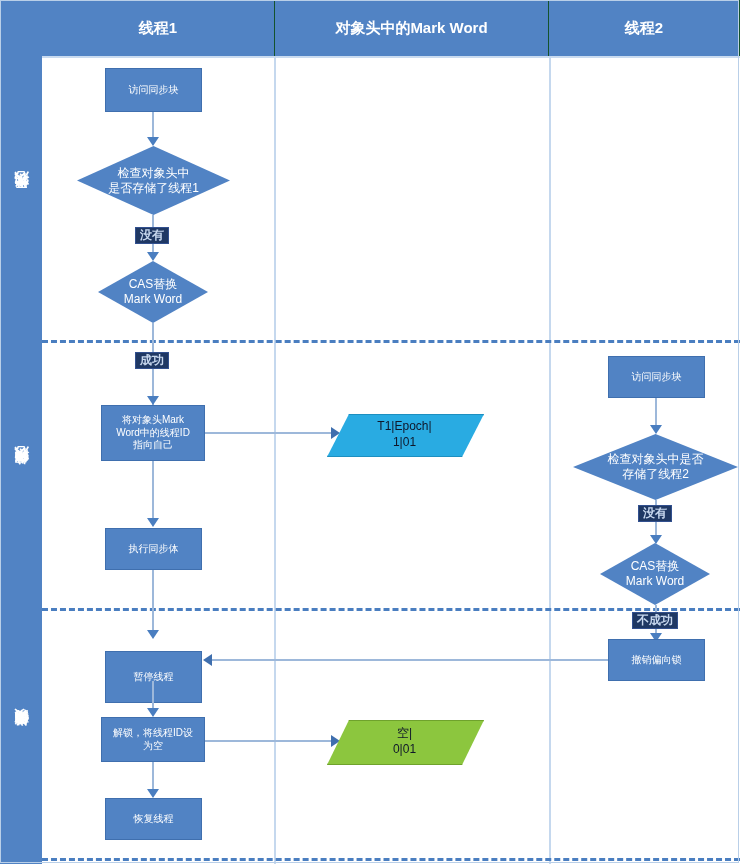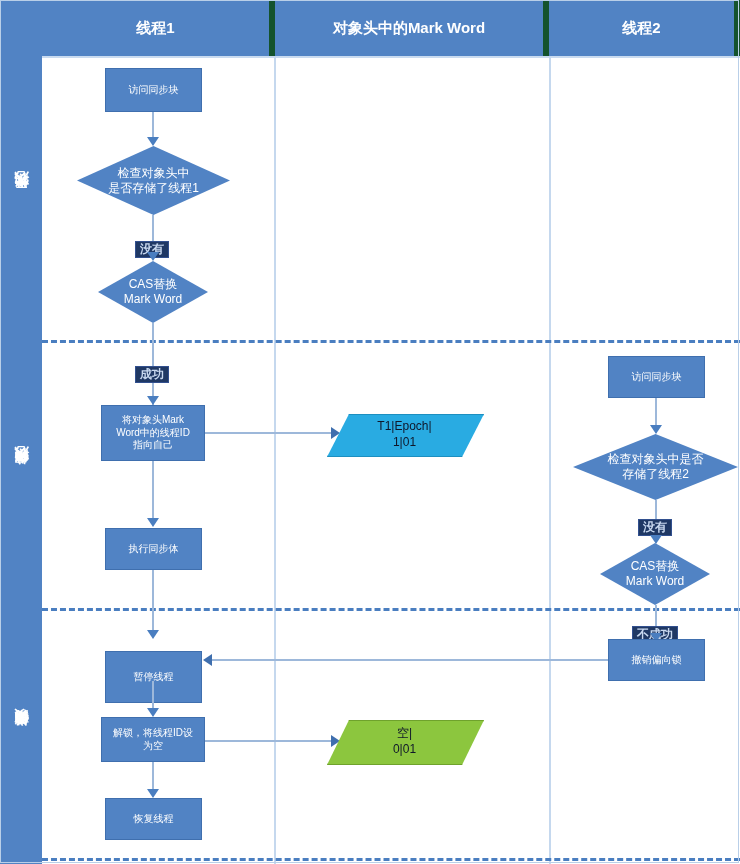--- a/index.html
+++ b/index.html
@@ -15,21 +15,21 @@
   .lane-left-band{
     position:absolute;left:0;top:0;width:42px;height:864px;
     background:#5183c4;
   }
   .hdr{
     position:absolute;top:0;height:56px;
     background:#5183c4;
     color:#ffffff;
     display:flex;align-items:center;justify-content:center;
     font-size:15px;font-weight:bold;
-    border-right:6px solid #14532d;
+    border-right:1px solid #14532d;
     box-sizing:border-box;
   }
   .hdr:last-of-type{border-right:none;}
   .hdr-underline{
     position:absolute;left:42px;top:56px;width:698px;height:2px;
     background:#c9dbf0;
   }
   .col-div{
     position:absolute;top:56px;width:2px;height:808px;background:#c5d8ee;
   }
@@ -110,21 +110,20 @@
   
   .edge-label{
     position:absolute;
     background:#1f3864;
     color:#c8d8ef;
     font-size:12px;font-weight:bold;
     padding:1px 4px;
     line-height:1.1;
     white-space:nowrap;
     border:1px solid #32508f;
-    margin-top:14px;
   }
 </style>
 </head>
 <body>
 
 <div id="canvas">
 
   <div class="lane-left-band"></div>
 
   <div class="hdr" style="left:42px;width:233px;">

